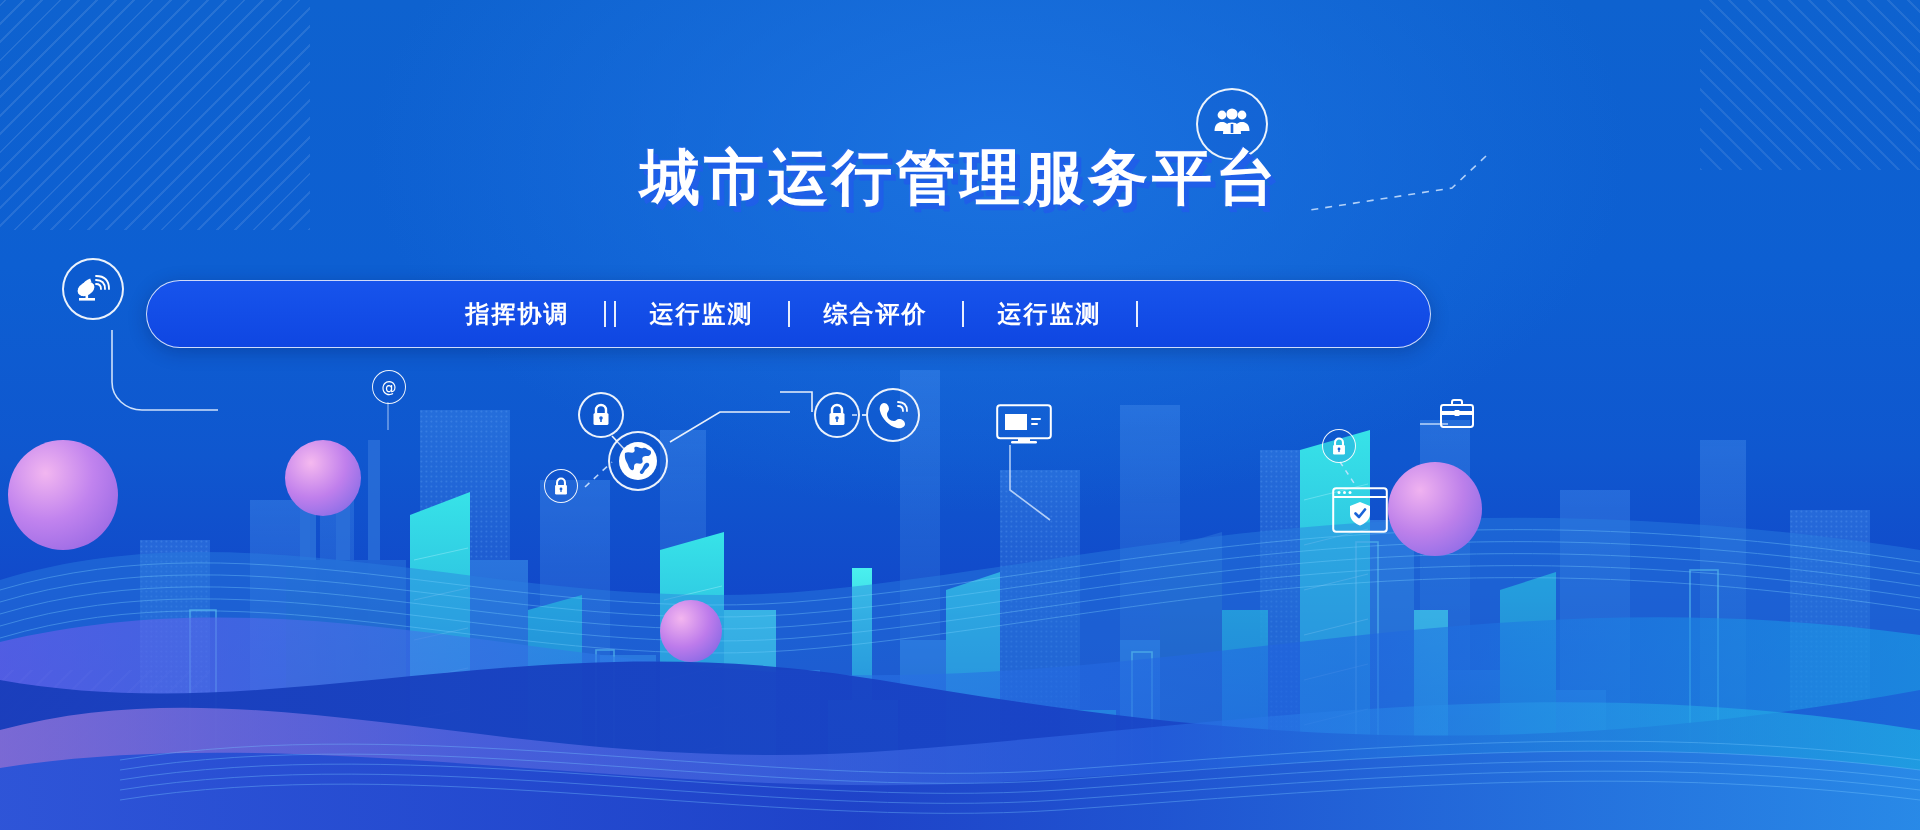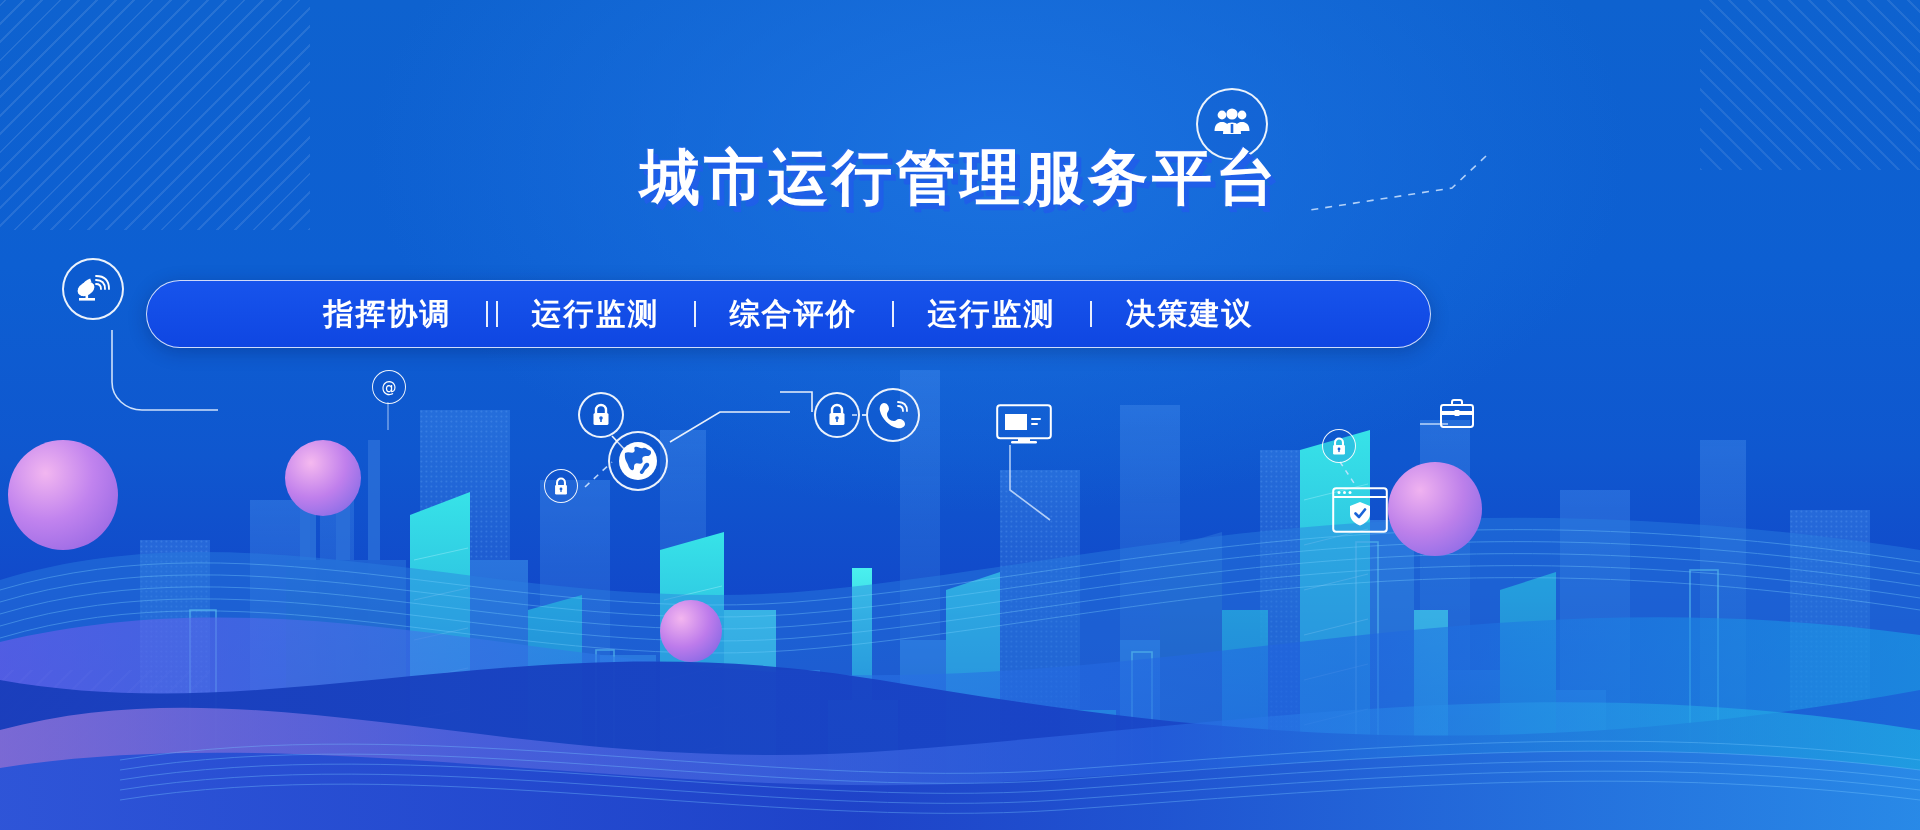--- a/index.html
+++ b/index.html
@@ -62,21 +62,21 @@
     width:1285px; height:68px;
     background:linear-gradient(180deg,#1754ec 0%,#0f46e2 100%);
     border:1.5px solid rgba(255,255,255,.80);
     border-radius:34px;
     display:flex; align-items:center; justify-content:center;
     box-shadow:0 4px 18px rgba(0,20,80,.28);
   }
   .nav-inner{ display:flex; align-items:center; }
   .nav-item{
     font-family:"DejaVu Sans","Liberation Sans",sans-serif;
-    font-size:30px; font-weight:bold;
+    font-size:24px; font-weight:bold;
     color:#ffffff;
     letter-spacing:2px;
     padding:0 30px;
     white-space:nowrap;
     cursor:pointer;
   }
   .nav-sep{
     color:rgba(255,255,255,.85);
     font-size:26px;
     font-weight:300;
@@ -461,17 +461,16 @@
     <div class="nav-inner">
       <span class="nav-item">指挥协调</span>
       <span class="nav-sep"></span>
       <span class="nav-sep"></span>
       <span class="nav-item">运行监测</span>
       <span class="nav-sep"></span>
       <span class="nav-item">综合评价</span>
       <span class="nav-sep"></span>
       <span class="nav-item">运行监测</span>
       <span class="nav-sep"></span>
-      <span class="nav-item">决策建议</span>
     </div>
   </div>
 
 </div>
 
 </body></html>

